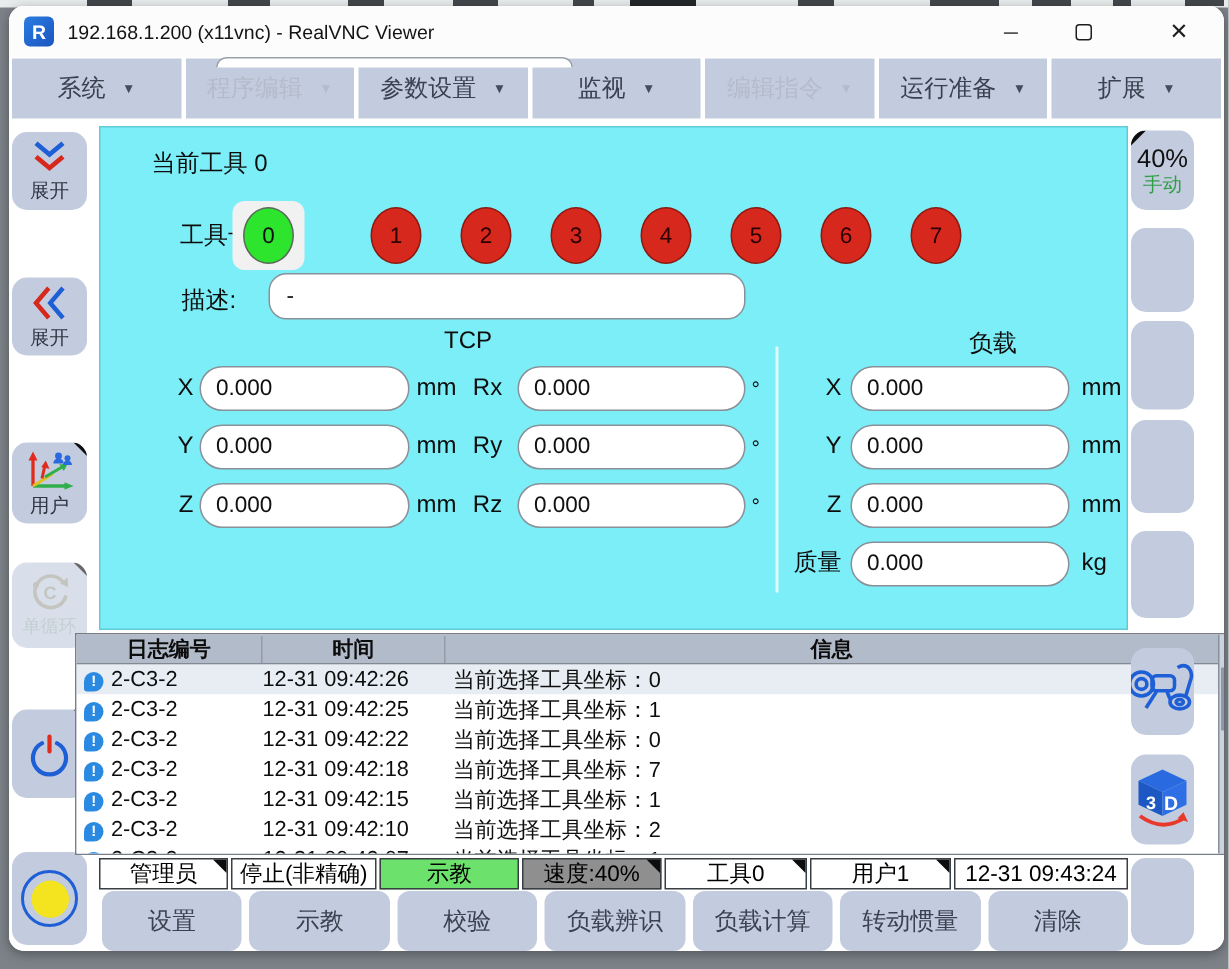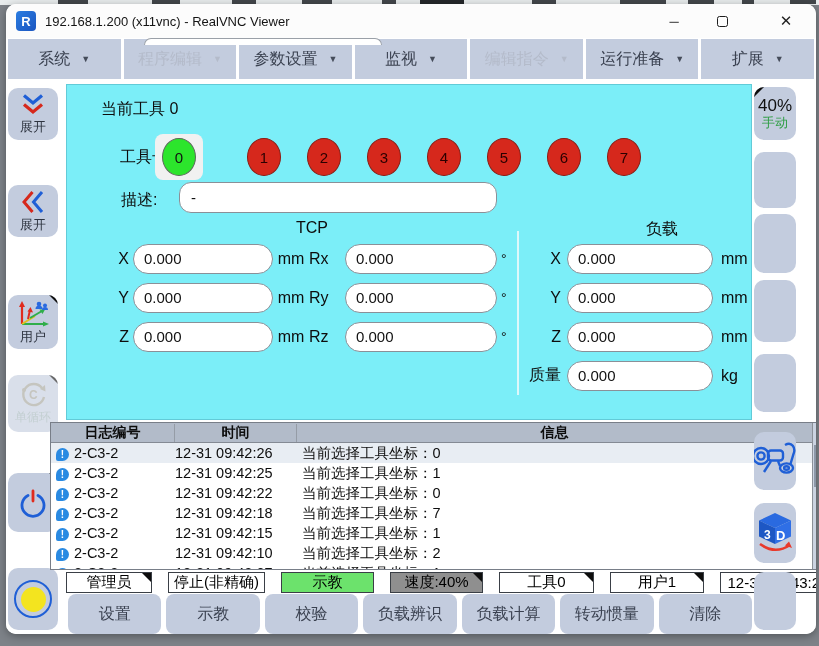--- a/index.html
+++ b/index.html
@@ -88,21 +88,21 @@
     font-size:15px; padding-left:11px; color:#111; font-family:inherit;
   }
   .sec-title { position:absolute; top:134px; font-size:16px; color:#0d0d0d; text-align:center; width:190px; }
   .sec-title.tcp { left:150px; }
   .sec-title.load { left:500px; }
   .v-divider { position:absolute; left:450px; top:146px; width:2px; height:164px; background:#ddf8fb; }
   .f-row { position:absolute; display:flex; align-items:center; height:31px; font-size:16px; color:#0d0d0d; }
   .f-row.tcp { left:36px; }
   .f-row.load { left:450px; }
   .flab { width:26px; text-align:right; margin-right:4px; }
-  .flab2 { width:32px; text-align:left; margin-right:4px; }
+  .flab2 { width:32px; text-align:center; margin-right:4px; }
   .flab-load { width:44px; text-align:right; margin-right:6px; }
   .f-input {
     height:30px; border:1.5px solid #8a9098; border-radius:15px; background:#fff;
     font-size:15px; padding-left:10px; color:#111; font-family:inherit;
   }
   .f-input.w1 { width:140px; }
   .f-input.w2 { width:152px; }
   .f-input.w3 { width:146px; }
   .funit { width:36px; text-align:center; }
   .funit.deg { width:16px; text-align:left; padding-left:4px; font-size:14px; }
@@ -124,21 +124,21 @@
     position:absolute; left:5px; top:3px; width:13px; height:13px; border-radius:50% 50% 50% 2px;
     background:#2a8ae2; color:#fff; font-size:10px; font-weight:bold; text-align:center; line-height:13px;
   }
   .lr-time { width:122px; }
   .lr-msg { flex:1; padding-left:5px; }
   .sb { position:relative; width:15px; background:#cbd3e1; border-left:1px solid #8a9098; }
   .sb .up { position:absolute; top:3px; left:0; right:0; text-align:center; font-size:9px; color:#111; cursor:pointer; }
   .sb .thumb { position:absolute; top:22px; left:1px; width:12px; height:42px; background:#8d98a8; cursor:pointer; }
   .sb .down { position:absolute; bottom:3px; left:0; right:0; text-align:center; font-size:9px; color:#111; cursor:pointer; }
   
-  .status-bar { position:absolute; left:60px; top:490px; width:686px; height:21px; display:flex; gap:16px; }
+  .status-bar { position:absolute; left:60px; top:490px; width:686px; height:21px; display:flex; gap:2px; }
   .st {
     border:1px solid #3a3f46; background:#fff; font-size:15px; color:#000;
     display:flex; align-items:center; justify-content:center; position:relative; flex-shrink:0;
   }
   .st.green { background:#6ce26c; }
   .st.dark { background:#8f8f8f; }
   
   .btn-row { position:absolute; left:62px; top:512px; width:684px; height:40px; display:flex; gap:5px; }
   .app-btn {
     flex:1; background:#c3ccde; border-radius:8px; font-size:16px; color:#3a4150;

